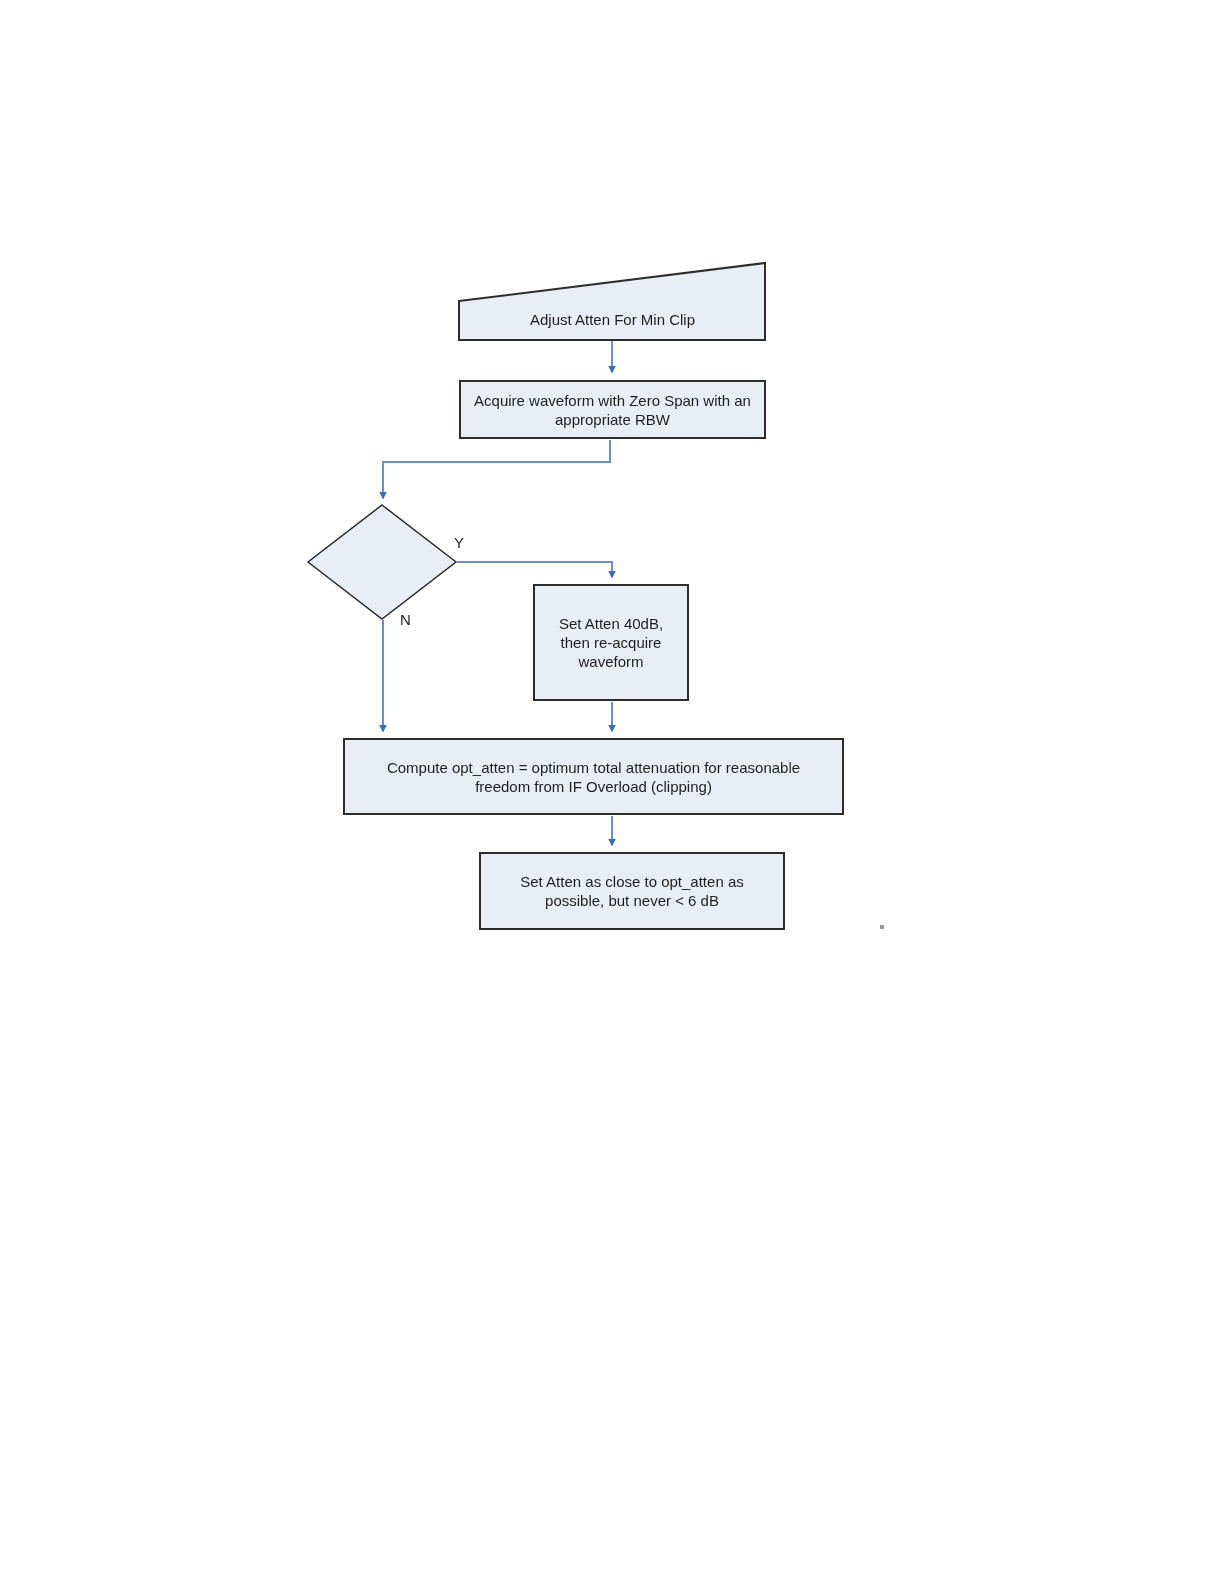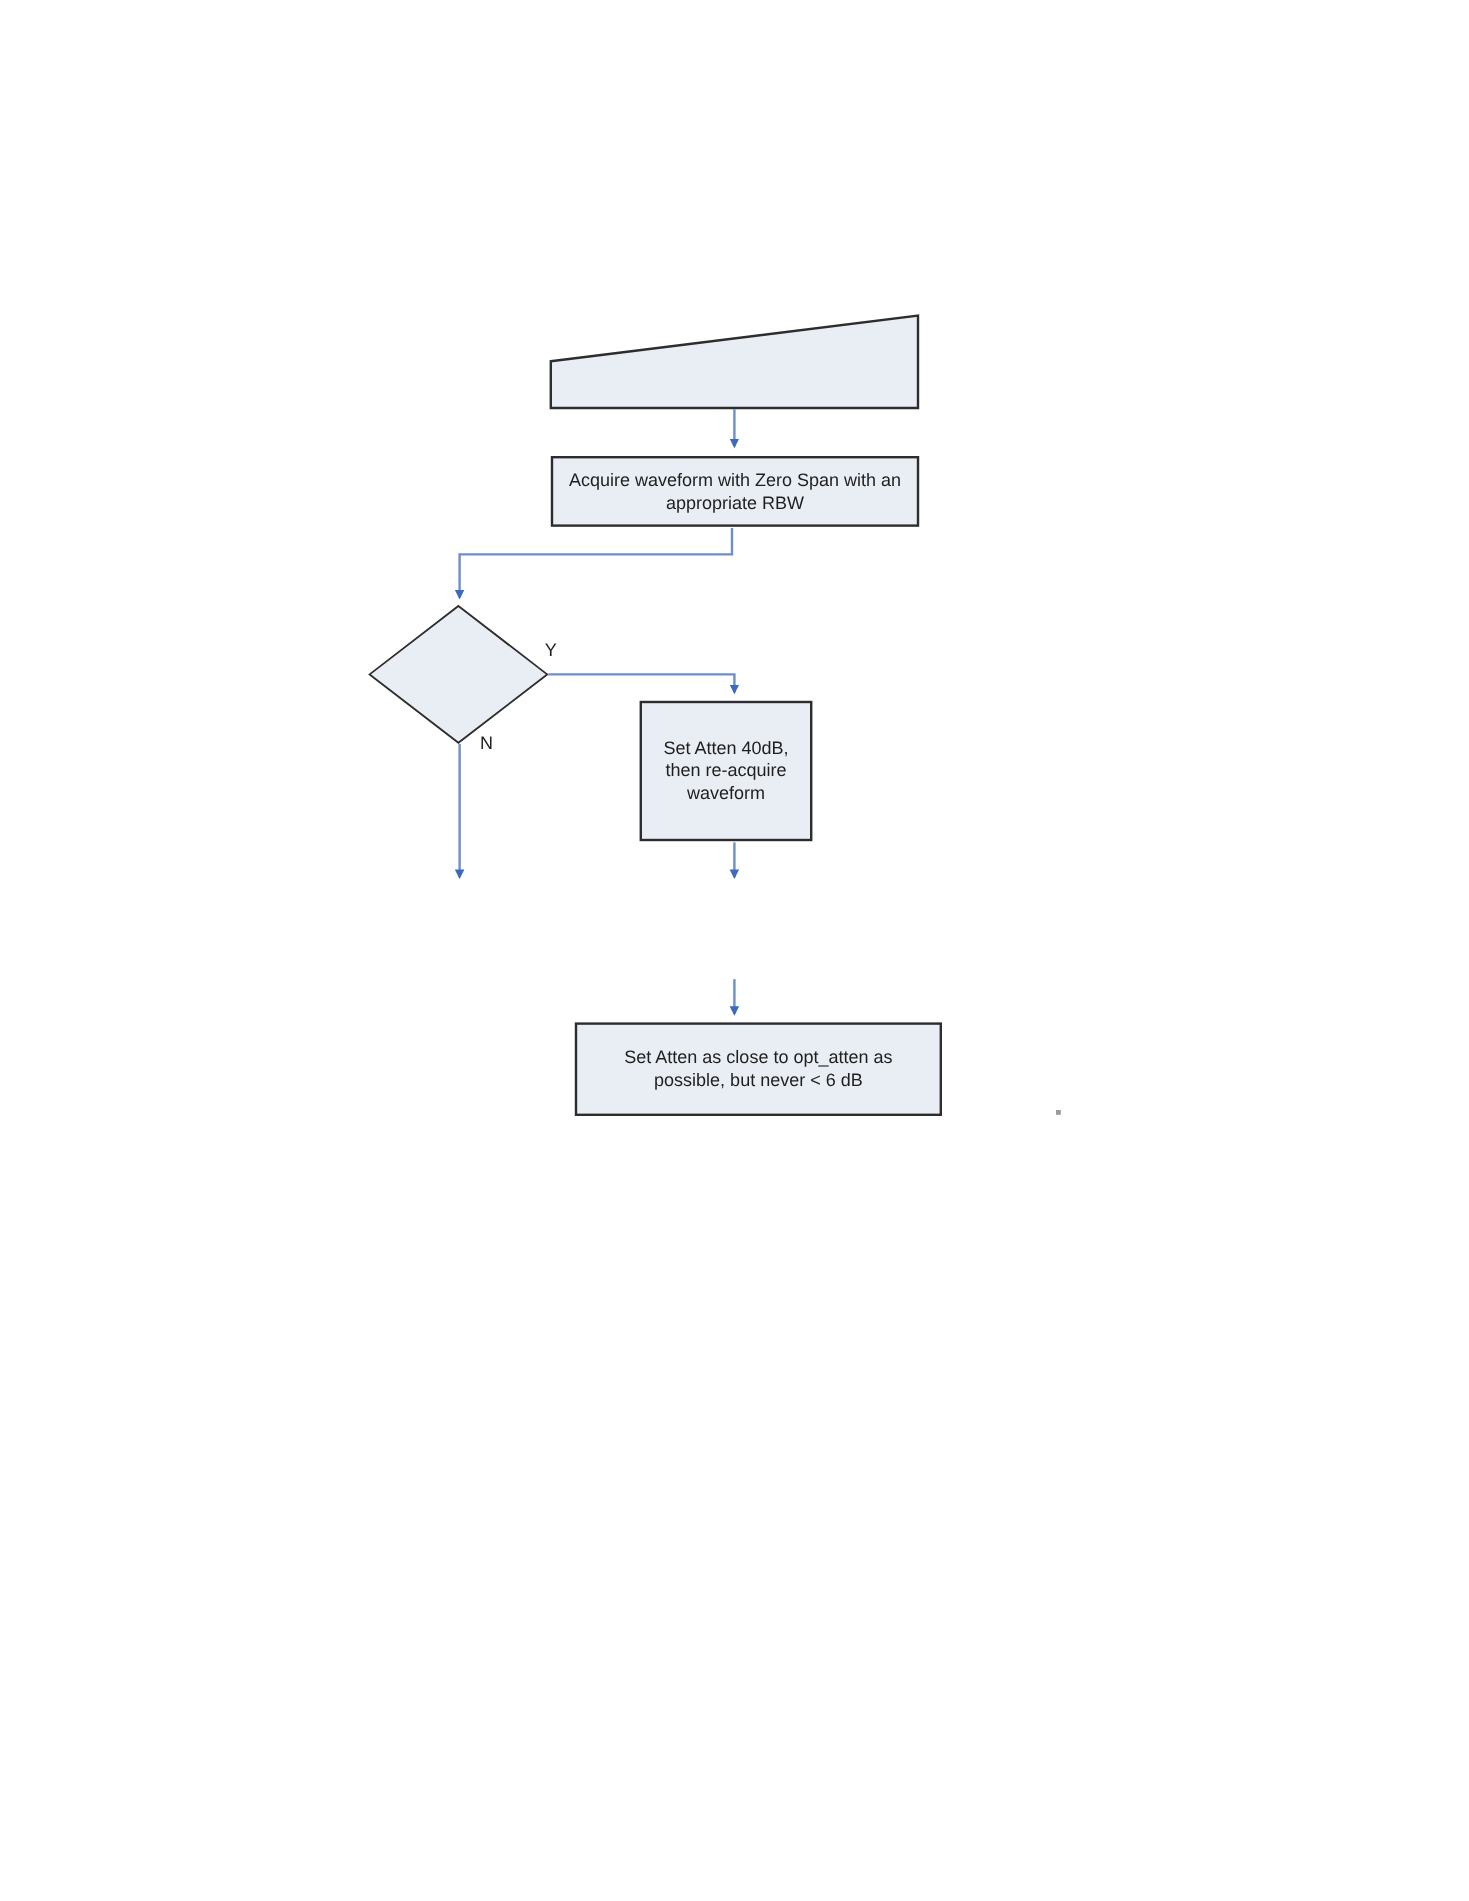--- a/index.html
+++ b/index.html
@@ -48,21 +48,21 @@
     position: absolute;
     display: flex;
     align-items: center;
     justify-content: center;
     text-align: center;
     font-size: 15px;
     line-height: 19px;
     pointer-events: none;
   }
   .box-acquire   { left: 459px; top: 380px; width: 307px; height: 59px;  padding: 0 10px; }
-  .box-reacquire { left: 533px; top: 584px; width: 144px; height: 117px; padding: 0 13px; }
+  .box-reacquire { left: 533px; top: 584px; width: 156px; height: 117px; padding: 0 13px; }
   .box-compute   { left: 343px; top: 738px; width: 501px; height: 77px;  padding: 0 28px; }
   .box-setatten  { left: 460px; top: 852px; width: 306px; height: 78px;  padding: 0 27px; margin-left: 19px; }
   .start-label   { left: 459px; top: 299px; width: 307px; height: 41px; }
   .diamond-label { left: 308px; top: 506px; width: 148px; height: 112px; }
   .edge-label {
     position: absolute;
     font-size: 15px;
     line-height: 16px;
   }
   .edge-label-yes { left: 454px; top: 535px; }
@@ -93,29 +93,33 @@
     <polygon class="shape" points="382,505 456,562 382,619 308,562" stroke-width="1.5"></polygon>
 
     <path class="edge" d="M612,341 L612,372" marker-end="url(#arrowhead)"></path>
     <path class="edge" d="M610,440 L610,462 L383,462 L383,498" marker-end="url(#arrowhead)"></path>
     <path class="edge" d="M457,562 L612,562 L612,577" marker-end="url(#arrowhead)"></path>
     <path class="edge" d="M383,620 L383,731" marker-end="url(#arrowhead)"></path>
     <path class="edge" d="M612,702 L612,731" marker-end="url(#arrowhead)"></path>
     <path class="edge" d="M612,816 L612,845" marker-end="url(#arrowhead)"></path>
   </svg>
 
+  <div class="overlay-label start-label">Adjust Atten For Min Clip</div>
 
   <div class="box box-acquire">
     <span>Acquire waveform with Zero Span with an appropriate RBW</span>
   </div>
 
   <div class="box box-reacquire">
     <span>Set Atten 40dB, then re-acquire waveform</span>
   </div>
 
+  <div class="box box-compute">
+    <span>Compute opt_atten = optimum total attenuation for reasonable freedom from IF Overload (clipping)</span>
+  </div>
 
   <div class="box box-setatten">
     <span>Set Atten as close to opt_atten as possible, but never &lt; 6 dB</span>
   </div>
 
 
   <div class="edge-label edge-label-yes">Y</div>
   <div class="edge-label edge-label-no">N</div>
 
   <div class="speck"></div>

